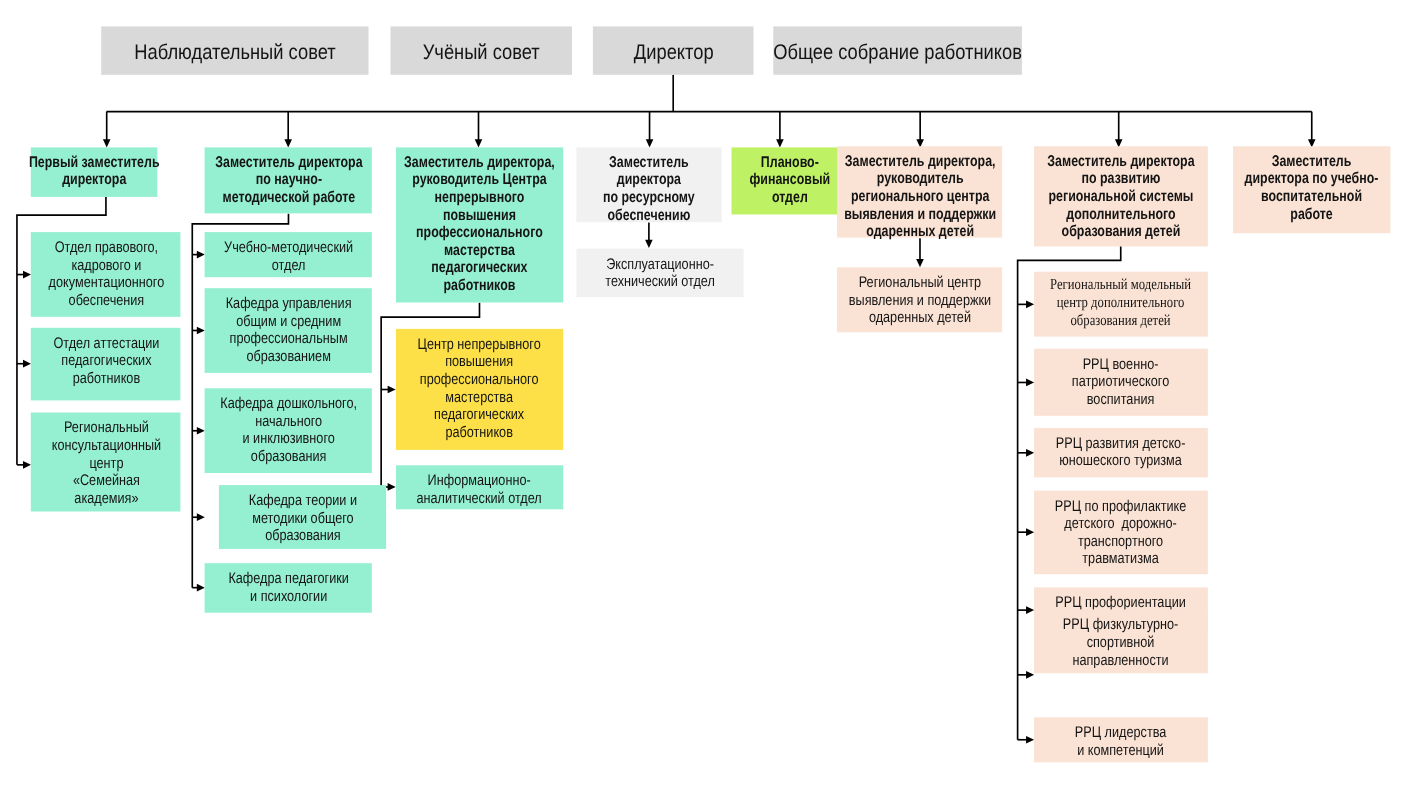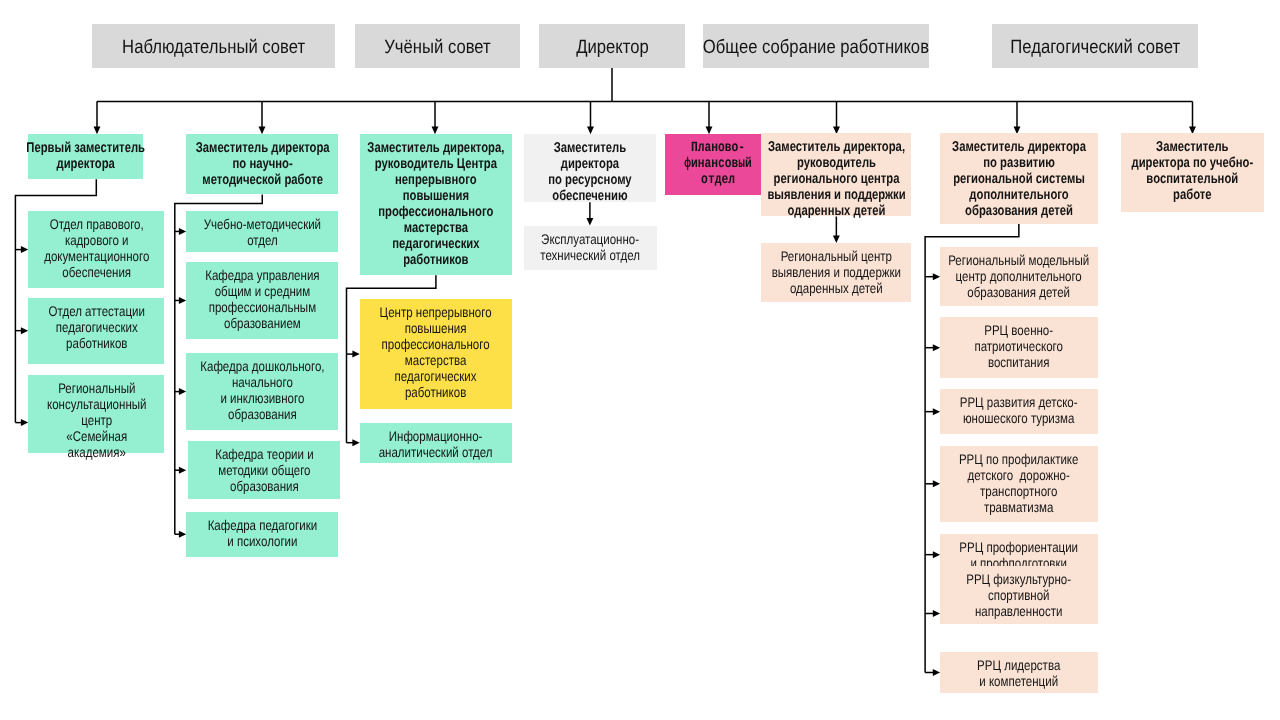--- a/index.html
+++ b/index.html
@@ -102,25 +102,20 @@
   <div class="node gov" style="left:539px;top:24.0px;width:146px;height:44.0px;background:#d9d9d9;">
     <span class="tx" style="width:168.98px;transform:translateZ(0) translateY(14.2px) scaleX(0.864);">
         <span class="ln">Директор</span>
       </span>
   </div>
   <div class="node gov" style="left:703px;top:24.0px;width:226px;height:44.0px;background:#d9d9d9;">
     <span class="tx" style="width:307.87px;transform:translateZ(0) translateY(14.2px) scaleX(0.864);">
         <span class="ln">Общее собрание работников</span>
       </span>
   </div>
-  <div class="node gov" style="left:992px;top:24.0px;width:206px;height:44.0px;background:#d9d9d9;">
-    <span class="tx" style="width:238.43px;transform:translateZ(0) translateY(14.2px) scaleX(0.864);">
-        <span class="ln">Педагогический совет</span>
-      </span>
-  </div>
   <div class="node head" style="left:28.2px;top:133.8px;width:115px;height:45.4px;background:#95efd1;">
     <span class="tx" style="width:171.32px;transform:translateZ(0) translateY(5.7px) scaleX(0.795);">
         <span class="ln">Первый заместитель</span>
         <span class="ln">директора</span>
       </span>
   </div>
   <div class="node child" style="left:28.2px;top:211.3px;width:136.2px;height:76.6px;background:#95efd1;">
     <span class="tx" style="width:165.49px;transform:translateZ(0) translateY(5.1px) scaleX(0.823);">
         <span class="ln">Отдел правового,</span>
         <span class="ln">кадрового и</span>
@@ -128,21 +123,21 @@
         <span class="ln">обеспечения</span>
       </span>
   </div>
   <div class="node child" style="left:28.2px;top:297.5px;width:136.2px;height:66.3px;background:#95efd1;">
     <span class="tx" style="width:165.49px;transform:translateZ(0) translateY(5.1px) scaleX(0.823);">
         <span class="ln">Отдел аттестации</span>
         <span class="ln">педагогических</span>
         <span class="ln">работников</span>
       </span>
   </div>
-  <div class="node child" style="left:28.2px;top:375.0px;width:136.2px;height:78px;background:#95efd1;">
+  <div class="node child" style="left:28.2px;top:375.0px;width:136.2px;height:90px;background:#95efd1;">
     <span class="tx" style="width:165.49px;transform:translateZ(0) translateY(5.1px) scaleX(0.823);">
         <span class="ln">Региональный</span>
         <span class="ln">консультационный</span>
         <span class="ln">центр</span>
         <span class="ln">«Семейная</span>
         <span class="ln">академия»</span>
       </span>
   </div>
   <div class="node head" style="left:186.2px;top:133.6px;width:152.1px;height:60.8px;background:#95efd1;">
     <span class="tx" style="width:191.32px;transform:translateZ(0) translateY(5.7px) scaleX(0.795);">
@@ -166,21 +161,21 @@
       </span>
   </div>
   <div class="node child" style="left:186.2px;top:353.2px;width:152.1px;height:76.8px;background:#95efd1;">
     <span class="tx" style="width:184.81px;transform:translateZ(0) translateY(5.1px) scaleX(0.823);">
         <span class="ln">Кафедра дошкольного,</span>
         <span class="ln">начального</span>
         <span class="ln">и инклюзивного</span>
         <span class="ln">образования</span>
       </span>
   </div>
-  <div class="node child" style="left:188px;top:441.3px;width:152.1px;height:57.8px;background:#95efd1;">
+  <div class="node child" style="left:199px;top:441.3px;width:152.1px;height:57.8px;background:#95efd1;">
     <span class="tx" style="width:184.81px;transform:translateZ(0) translateY(5.1px) scaleX(0.823);">
         <span class="ln">Кафедра теории и</span>
         <span class="ln">методики общего</span>
         <span class="ln">образования</span>
       </span>
   </div>
   <div class="node child" style="left:186.2px;top:511.7px;width:152.1px;height:45.1px;background:#95efd1;">
     <span class="tx" style="width:184.81px;transform:translateZ(0) translateY(5.1px) scaleX(0.823);">
         <span class="ln">Кафедра педагогики</span>
         <span class="ln">и психологии</span>
@@ -215,27 +210,27 @@
       </span>
   </div>
   <div class="node head" style="left:524.0px;top:133.9px;width:131.8px;height:68.4px;background:#f1f1f1;">
     <span class="tx" style="width:165.79px;transform:translateZ(0) translateY(5.7px) scaleX(0.795);">
         <span class="ln">Заместитель</span>
         <span class="ln">директора</span>
         <span class="ln">по ресурсному</span>
         <span class="ln">обеспечению</span>
       </span>
   </div>
-  <div class="node child" style="left:524.0px;top:225.5px;width:133px;height:44.3px;background:#f1f1f1;">
+  <div class="node child" style="left:524.0px;top:225.5px;width:152px;height:44.3px;background:#f1f1f1;">
     <span class="tx" style="width:160.15px;transform:translateZ(0) translateY(5.1px) scaleX(0.823);">
         <span class="ln">Эксплуатационно-</span>
         <span class="ln">технический отдел</span>
       </span>
   </div>
-  <div class="node head" style="left:664.9px;top:133.7px;width:107px;height:60.9px;background:#ec4899;font-family:Liberation Mono, monospace;">
+  <div class="node head" style="left:664.9px;top:133.7px;width:107px;height:60.9px;background:#bef264;">
     <span class="tx" style="width:112.08px;transform:translateZ(0) translateY(5.7px) scaleX(0.795);">
         <span class="ln">Планово-</span>
         <span class="ln">финансовый</span>
         <span class="ln">отдел</span>
       </span>
   </div>
   <div class="node head" style="left:761.2px;top:133.1px;width:150.3px;height:83.4px;background:#fae2d4;">
     <span class="tx" style="width:189.06px;transform:translateZ(0) translateY(5.7px) scaleX(0.795);">
         <span class="ln">Заместитель директора,</span>
         <span class="ln">руководитель</span>
@@ -253,21 +248,21 @@
   </div>
   <div class="node head" style="left:940.1px;top:132.9px;width:157.5px;height:90.9px;background:#fae2d4;">
     <span class="tx" style="width:198.11px;transform:translateZ(0) translateY(5.7px) scaleX(0.795);">
         <span class="ln">Заместитель директора</span>
         <span class="ln">по развитию</span>
         <span class="ln">региональной системы</span>
         <span class="ln">дополнительного</span>
         <span class="ln">образования детей</span>
       </span>
   </div>
-  <div class="node child" style="left:940.1px;top:246.9px;width:157.5px;height:59.6px;background:#fae2d4;">
+  <div class="node child" style="left:940.1px;top:246.9px;width:157.5px;height:59.6px;background:#fae2d4;font-family:Liberation Serif, serif;">
     <span class="tx" style="width:191.37px;transform:translateZ(0) translateY(5.1px) scaleX(0.823);">
         <span class="ln">Региональный модельный</span>
         <span class="ln">центр дополнительного</span>
         <span class="ln">образования детей</span>
       </span>
   </div>
   <div class="node child" style="left:940.1px;top:317.4px;width:157.5px;height:60.6px;background:#fae2d4;">
     <span class="tx" style="width:191.37px;transform:translateZ(0) translateY(5.1px) scaleX(0.823);">
         <span class="ln">РРЦ военно-</span>
         <span class="ln">патриотического</span>
@@ -287,21 +282,21 @@
         <span class="ln">транспортного</span>
         <span class="ln">травматизма</span>
       </span>
   </div>
   <div class="node child" style="left:940.1px;top:533.8px;width:157.5px;height:41.7px;background:#fae2d4;">
     <span class="tx" style="width:191.37px;transform:translateZ(0) translateY(5.1px) scaleX(0.823);">
         <span class="ln">РРЦ профориентации</span>
         <span class="ln">и профподготовки</span>
       </span>
   </div>
-  <div class="node child" style="left:940.1px;top:566px;width:157.5px;height:58.0px;background:#fae2d4;">
+  <div class="node child" style="left:940.1px;top:554px;width:157.5px;height:58.0px;background:#fae2d4;">
     <span class="tx" style="width:191.37px;transform:translateZ(0) translateY(5.1px) scaleX(0.823);">
         <span class="ln">РРЦ физкультурно-</span>
         <span class="ln">спортивной</span>
         <span class="ln">направленности</span>
       </span>
   </div>
   <div class="node child" style="left:940.1px;top:652.0px;width:157.5px;height:41.0px;background:#fae2d4;">
     <span class="tx" style="width:191.37px;transform:translateZ(0) translateY(5.1px) scaleX(0.823);">
         <span class="ln">РРЦ лидерства</span>
         <span class="ln">и компетенций</span>

